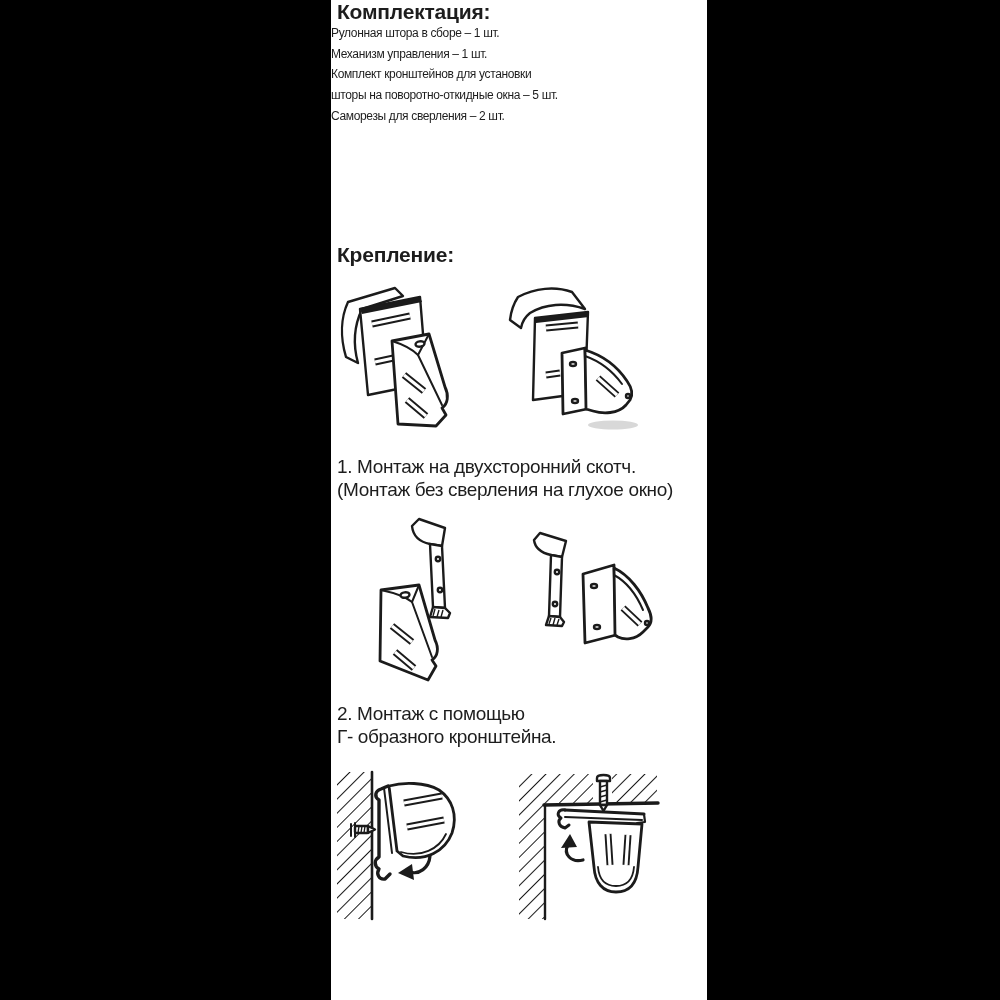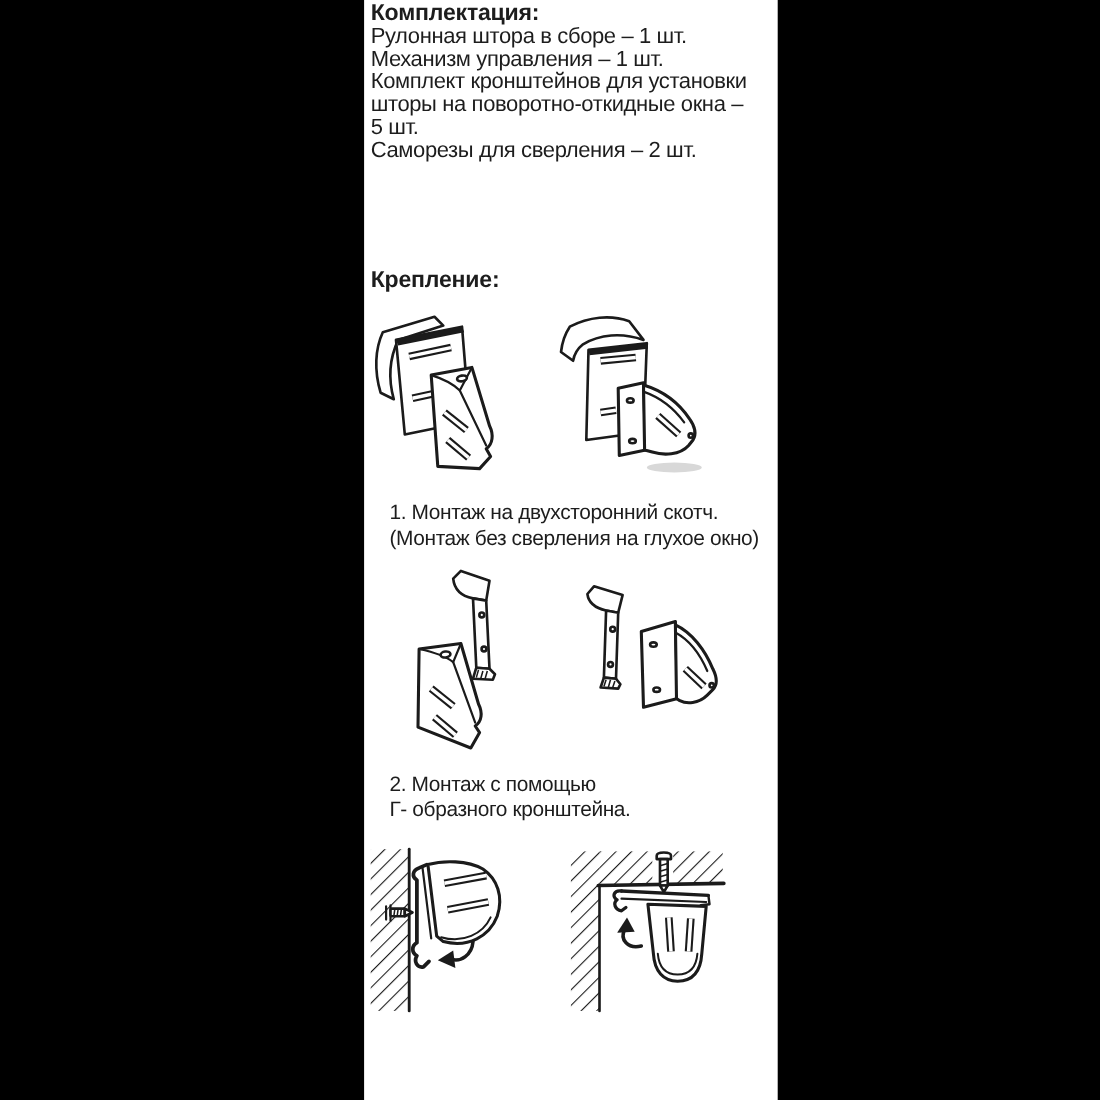--- a/index.html
+++ b/index.html
@@ -15,29 +15,28 @@
     position:absolute; left:331px; top:0; width:349px; height:1000px;
     background:#fff; color:#1d1d1d; overflow:hidden;padding-left:27px;
   }
   .heading {
     position:absolute; left:6px; font-size:21px; font-weight:bold;
     letter-spacing:-0.2px; white-space:nowrap;
   }
   #kit-heading   { top:0px; }
   #mount-heading { top:243px; }
   .kit-items {
-    position:absolute; left:6px; top:23px; width:343px;
-    font-size:20px; line-height:20.7px; letter-spacing:-0.35px;
+    position:absolute; left:0; top:23px; width:343px;
+    font-size:12px; line-height:20.7px; letter-spacing:-0.35px;
   }
   .kit-item { white-space:pre-line; }
   .caption {
     position:absolute; left:6px; width:340px;
     font-size:19px; line-height:22.5px; letter-spacing:-0.35px;
     white-space:pre-line;
-    margin-left:17px;
   }
   #caption-1 { top:456px; }
   #caption-2 { top:703px; }
   #caption-3 { top:955px; }
   svg.illu { position:absolute; left:0; display:block; }
   #illu-1 { top:283px; }
   #illu-2 { top:512px; }
   #illu-3 { top:762px; }
   
   .ln  { fill:#fff; stroke:#1b1b1b; stroke-width:2.4; stroke-linejoin:round; }

